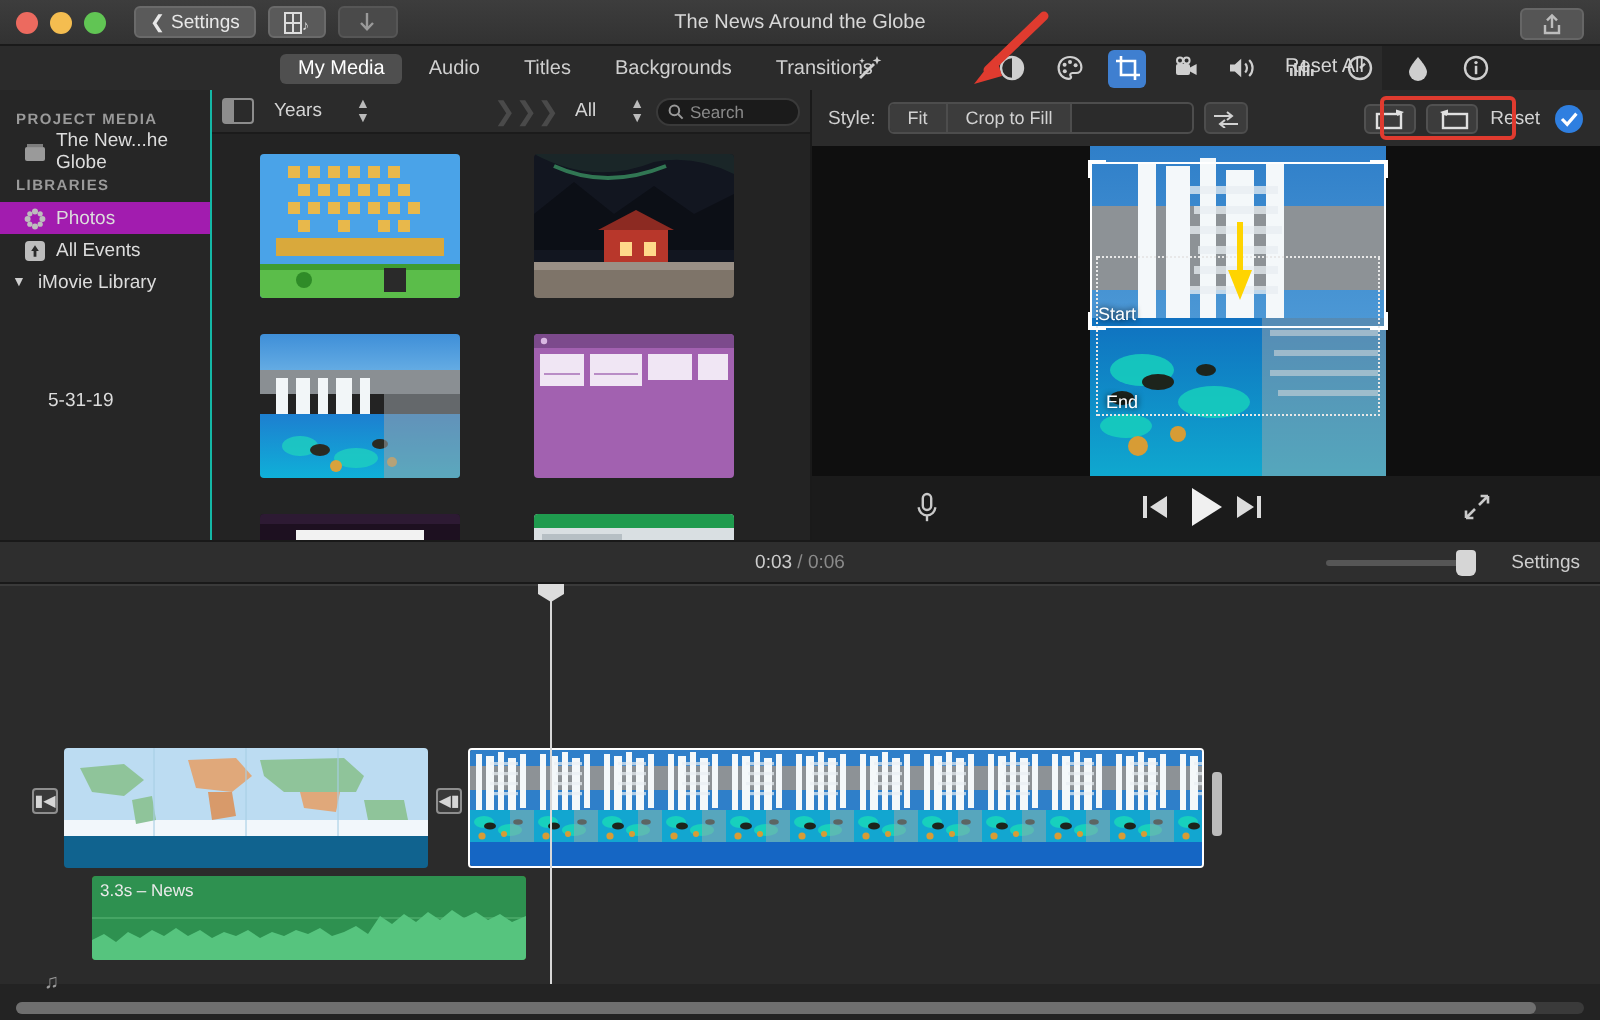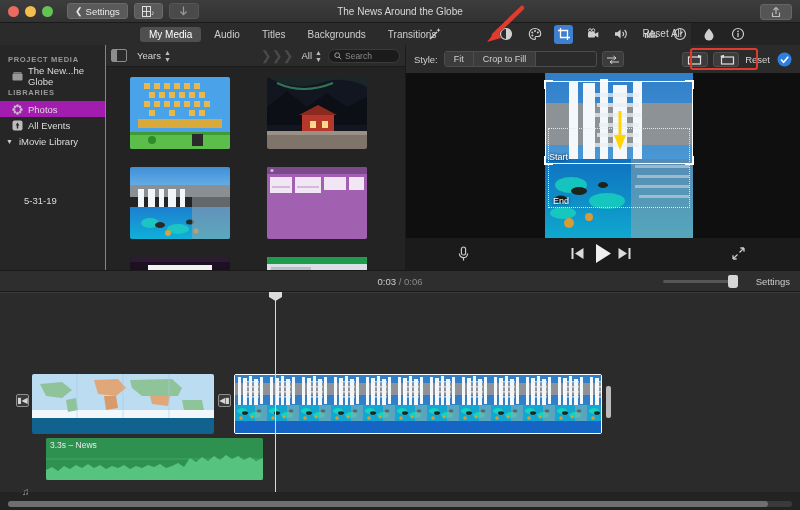--- a/index.html
+++ b/index.html
@@ -93,21 +93,21 @@
     background: #2b2b2b; display: flex; align-items: center; border-bottom: 1px solid #1b1b1b;
   }
   .sidebar-toggle {
     width: 16px; height: 13px; border: 1px solid #8d8d8d; border-radius: 2px;
     margin-left: 5px; position: relative;
   }
   .sidebar-toggle::before {
     content: ''; position: absolute; left: 0; top: 0; bottom: 0; width: 5px;
     background: #8d8d8d;
   }
-  .fsel { font-size: 9.5px; color: #d4d4d4; margin-left: 10px; display: flex; gap: 3px; align-items: center; }
+  .fsel { font-size: 9.5px; color: #d4d4d4; margin-left: 10px; display: flex; gap: 17px; align-items: center; }
   .chev { font-size: 7px; line-height: 7px; color: #bbb; display: flex; flex-direction: column; }
   .chevrons { margin-left: auto; display: flex; gap: 1px; color: #4a4a4a; font-size: 13px; }
   .search-box {
     margin-left: 6px; margin-right: 5px; width: 72px; height: 14px; background: #1b1b1b;
     border: 1px solid #3a3a3a; border-radius: 7px; display: flex; align-items: center;
     gap: 3px; padding-left: 5px; font-size: 8.5px; color: #8a8a8a;
   }
 
   
   .browser {

